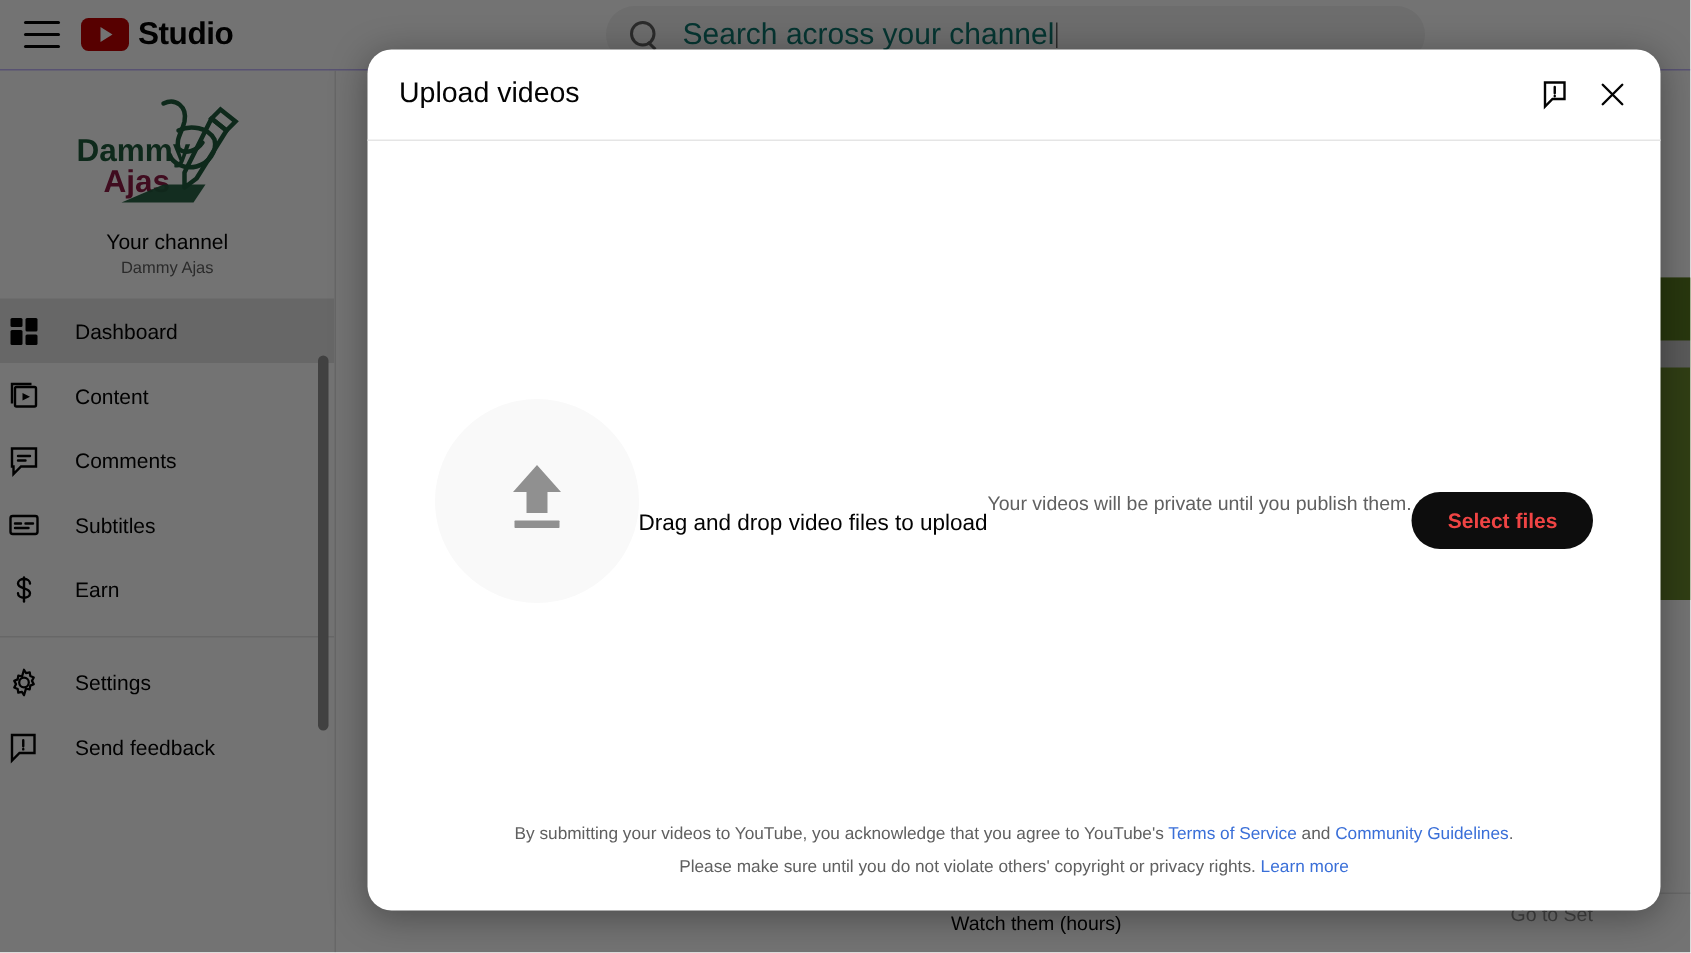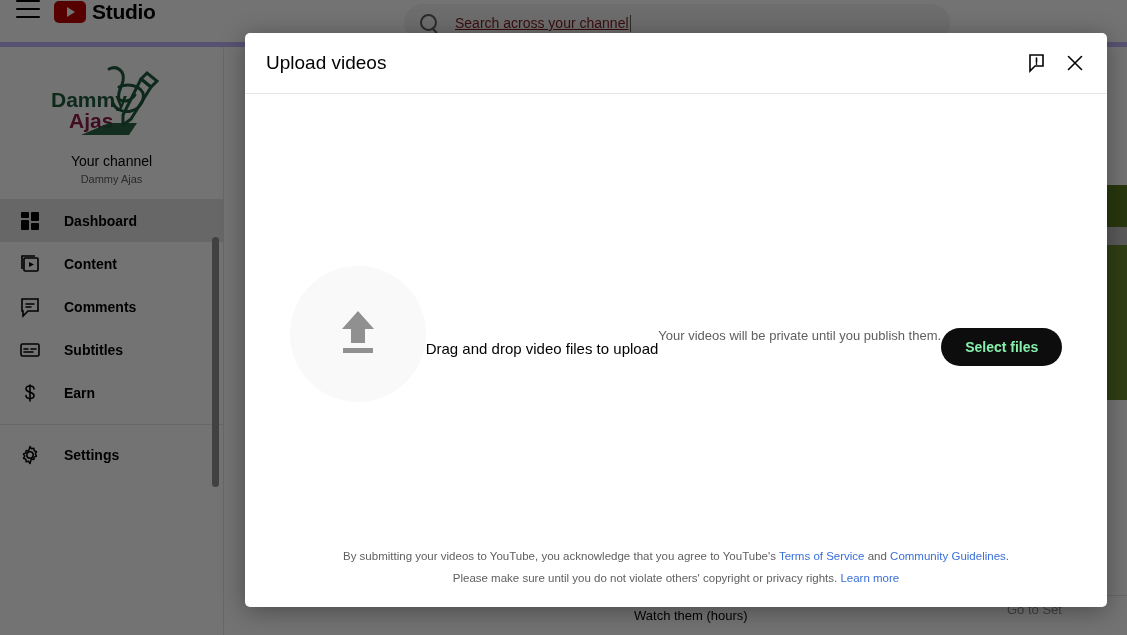--- a/index.html
+++ b/index.html
@@ -10,22 +10,22 @@
   }
   #app { position:relative; width:1127px; height:635px; }
 
   
   #page { position:absolute; inset:0; background:#fff; }
   #scrim { position:absolute; inset:0; background:rgba(0,0,0,0.55); z-index:50; }
 
   
   #topbar {
     position:absolute; top:0; left:0; width:1127px; height:47px;
-    background:#fff; border-bottom:5px solid #c4b5fd;
-    display:flex; align-items:flex-start; z-index:5;
+    background:#fff; border-bottom:1px solid #c4b5fd;
+    display:flex; align-items:center; z-index:5;
   }
   #hamburger { width:24px; height:18px; margin-left:16px; margin-right:14px;
     display:flex; flex-direction:column; justify-content:space-between; cursor:pointer; }
   #hamburger span { display:block; height:2px; background:#030303; border-radius:1px; }
   .yt-logo-wrap { display:flex; align-items:center; gap:6px; }
   .yt-play { width:32px; height:22px; background:#c00000; border-radius:5px;
     display:flex; align-items:center; justify-content:center; }
   .yt-play::after { content:""; border-left:8px solid #fff; border-top:5px solid transparent;
     border-bottom:5px solid transparent; margin-left:2px; }
   .studio-word { font-size:21px; font-weight:700; color:#030303; letter-spacing:-0.3px; }
@@ -33,35 +33,35 @@
   #searchbar {
     position:absolute; left:404px; top:4px; width:546px; height:38px;
     background:#f1f1f1; border-radius:19px; display:flex; align-items:center;
     padding-left:16px; cursor:text;
   }
   .search-ico { width:19px; height:19px; position:relative; flex:none; margin-right:16px; }
   .search-ico::before { content:""; position:absolute; left:0; top:0; width:13px; height:13px;
     border:2px solid #606060; border-radius:50%; }
   .search-ico::after { content:""; position:absolute; left:12px; top:13px; width:7px; height:2px;
     background:#606060; transform:rotate(45deg); transform-origin:left center; }
-  #search-placeholder { font-size:14px; color:#7f1d1d;text-decoration:underline; }
+  #search-placeholder { font-size:20px; color:#0f766e; }
   #search-caret { width:1px; height:17px; background:#606060; margin-left:1px; }
 
   
   #sidebar {
     position:absolute; left:0; top:47px; width:224px; height:588px;
     background:#fff; border-right:1px solid #e5e5e5; z-index:4; overflow:hidden;
   }
   #channel-block { padding-top:14px; text-align:center; }
   #logo-box { width:130px; height:82px; margin:0 auto; position:relative; }
   #your-channel { font-size:14px; color:#030303; margin-top:10px; }
   #channel-name { font-size:11px; color:#606060; margin-top:4px; }
 
   #navlist { margin-top:14px; }
-  .navitem { display:flex; align-items:center; height:43px; padding-left:18px; cursor:pointer;font-weight:bold; }
+  .navitem { display:flex; align-items:center; height:43px; padding-left:4px; cursor:pointer; }
   .navitem.active { background:#e5e5e5; }
   .navicon { width:24px; height:24px; margin-right:22px; flex:none; position:relative; color:#030303; }
   .navlabel { font-size:14px; color:#030303; }
   #navdivider { height:1px; background:#e5e5e5; margin:10px 0 8px 0; }
 
   #sb-track { position:absolute; right:4px; top:190px; width:7px; height:300px; }
   #sb-thumb { position:absolute; left:0; top:0; width:7px; height:250px;
     background:#909090; border-radius:4px; cursor:pointer; }
 
   
@@ -81,42 +81,42 @@
     position:absolute; left:373px; bottom:0; width:640px; height:40px;
     border-top:1px solid #e5e5e5; display:flex; align-items:center;
   }
   .metric-label { font-size:13px; color:#030303; margin-left:36px; }
   #promo-text { position:absolute; right:0; bottom:40px; width:120px; font-size:13px; color:#909090; }
   #promo-link { position:absolute; right:0; bottom:18px; width:120px; font-size:13px; color:#909090; }
 
   
   #modal {
     position:absolute; left:245px; top:33px; width:862px; height:574px;
-    background:#fff; border-radius:5px; z-index:100;
+    background:#fff; border-radius:16px; z-index:100;
     box-shadow:0 4px 24px rgba(0,0,0,0.35); display:flex; flex-direction:column;
   }
   #modal-header {
     height:61px; border-bottom:1px solid #e5e5e5; display:flex; align-items:center;
     padding:0 20px 0 21px; flex:none;
   }
   #modal-title { font-size:19px; color:#030303; }
   #header-actions { margin-left:auto; display:flex; align-items:center; gap:14px; }
   .hbtn { width:24px; height:24px; cursor:pointer; position:relative; }
 
   #modal-body { flex:1; display:flex; flex-direction:column; align-items:center;
     justify-content:center; position:relative; }
   #dropzone { display:flex; flex-direction:row; align-items:center; margin-top:-34px; }
   #upload-circle {
     width:136px; height:136px; border-radius:50%; background:#f9f9f9;
     display:flex; align-items:center; justify-content:center; position:relative;
   }
   #drop-title { font-size:15px; color:#030303; margin-top:30px; }
   #drop-sub { font-size:13px; color:#606060; margin-top:4px; }
   #select-files {
-    margin-top:26px; background:#0d0d0d; color:#86efac; border:none;
+    margin-top:26px; background:#0d0d0d; color:#ef4444; border:none;
     font-family:inherit; font-size:14px; font-weight:700;
     padding:11px 24px; border-radius:19px; cursor:pointer;
   }
 
   #modal-footer { position:absolute; left:0; right:0; bottom:17px; text-align:center; }
   .foot-line { font-size:11.5px; color:#606060; line-height:1.9; }
   .foot-link { color:#3a6fd8; text-decoration:none; cursor:pointer; }
 </style>
 </head>
 <body>
@@ -206,20 +206,28 @@
 
         <div id="navdivider"></div>
 
         <div class="navitem">
           <span class="navicon">
             <svg width="24" height="24" viewBox="0 0 24 24" fill="none" stroke="currentColor" stroke-width="1.5">
               <circle cx="12" cy="12" r="3.2"></circle>
               <path d="M12 3.5l1.3 2.2 2.5-.5.4 2.5 2.3 1-1.2 2.2 1.2 2.2-2.3 1-.4 2.5-2.5-.5L12 20.5l-1.3-2.2-2.5.5-.4-2.5-2.3-1 1.2-2.2-1.2-2.2 2.3-1 .4-2.5 2.5.5z" stroke-linejoin="round"></path>
             </svg></span>
           <span class="navlabel">Settings</span>
+        </div>
+        <div class="navitem">
+          <span class="navicon">
+            <svg width="24" height="24" viewBox="0 0 24 24" fill="none" stroke="currentColor" stroke-width="1.6">
+              <path d="M4 4h15v12H9l-5 5z"></path>
+              <path d="M11.5 7.5v4M11.5 13.3v.3" stroke-linecap="round"></path>
+            </svg></span>
+          <span class="navlabel">Send feedback</span>
         </div>
       </div>
 
       <div id="sb-track">
         <div id="sb-thumb"></div>
       </div>
     </div>
 
     <div id="content-area">
       <div id="green-card">

